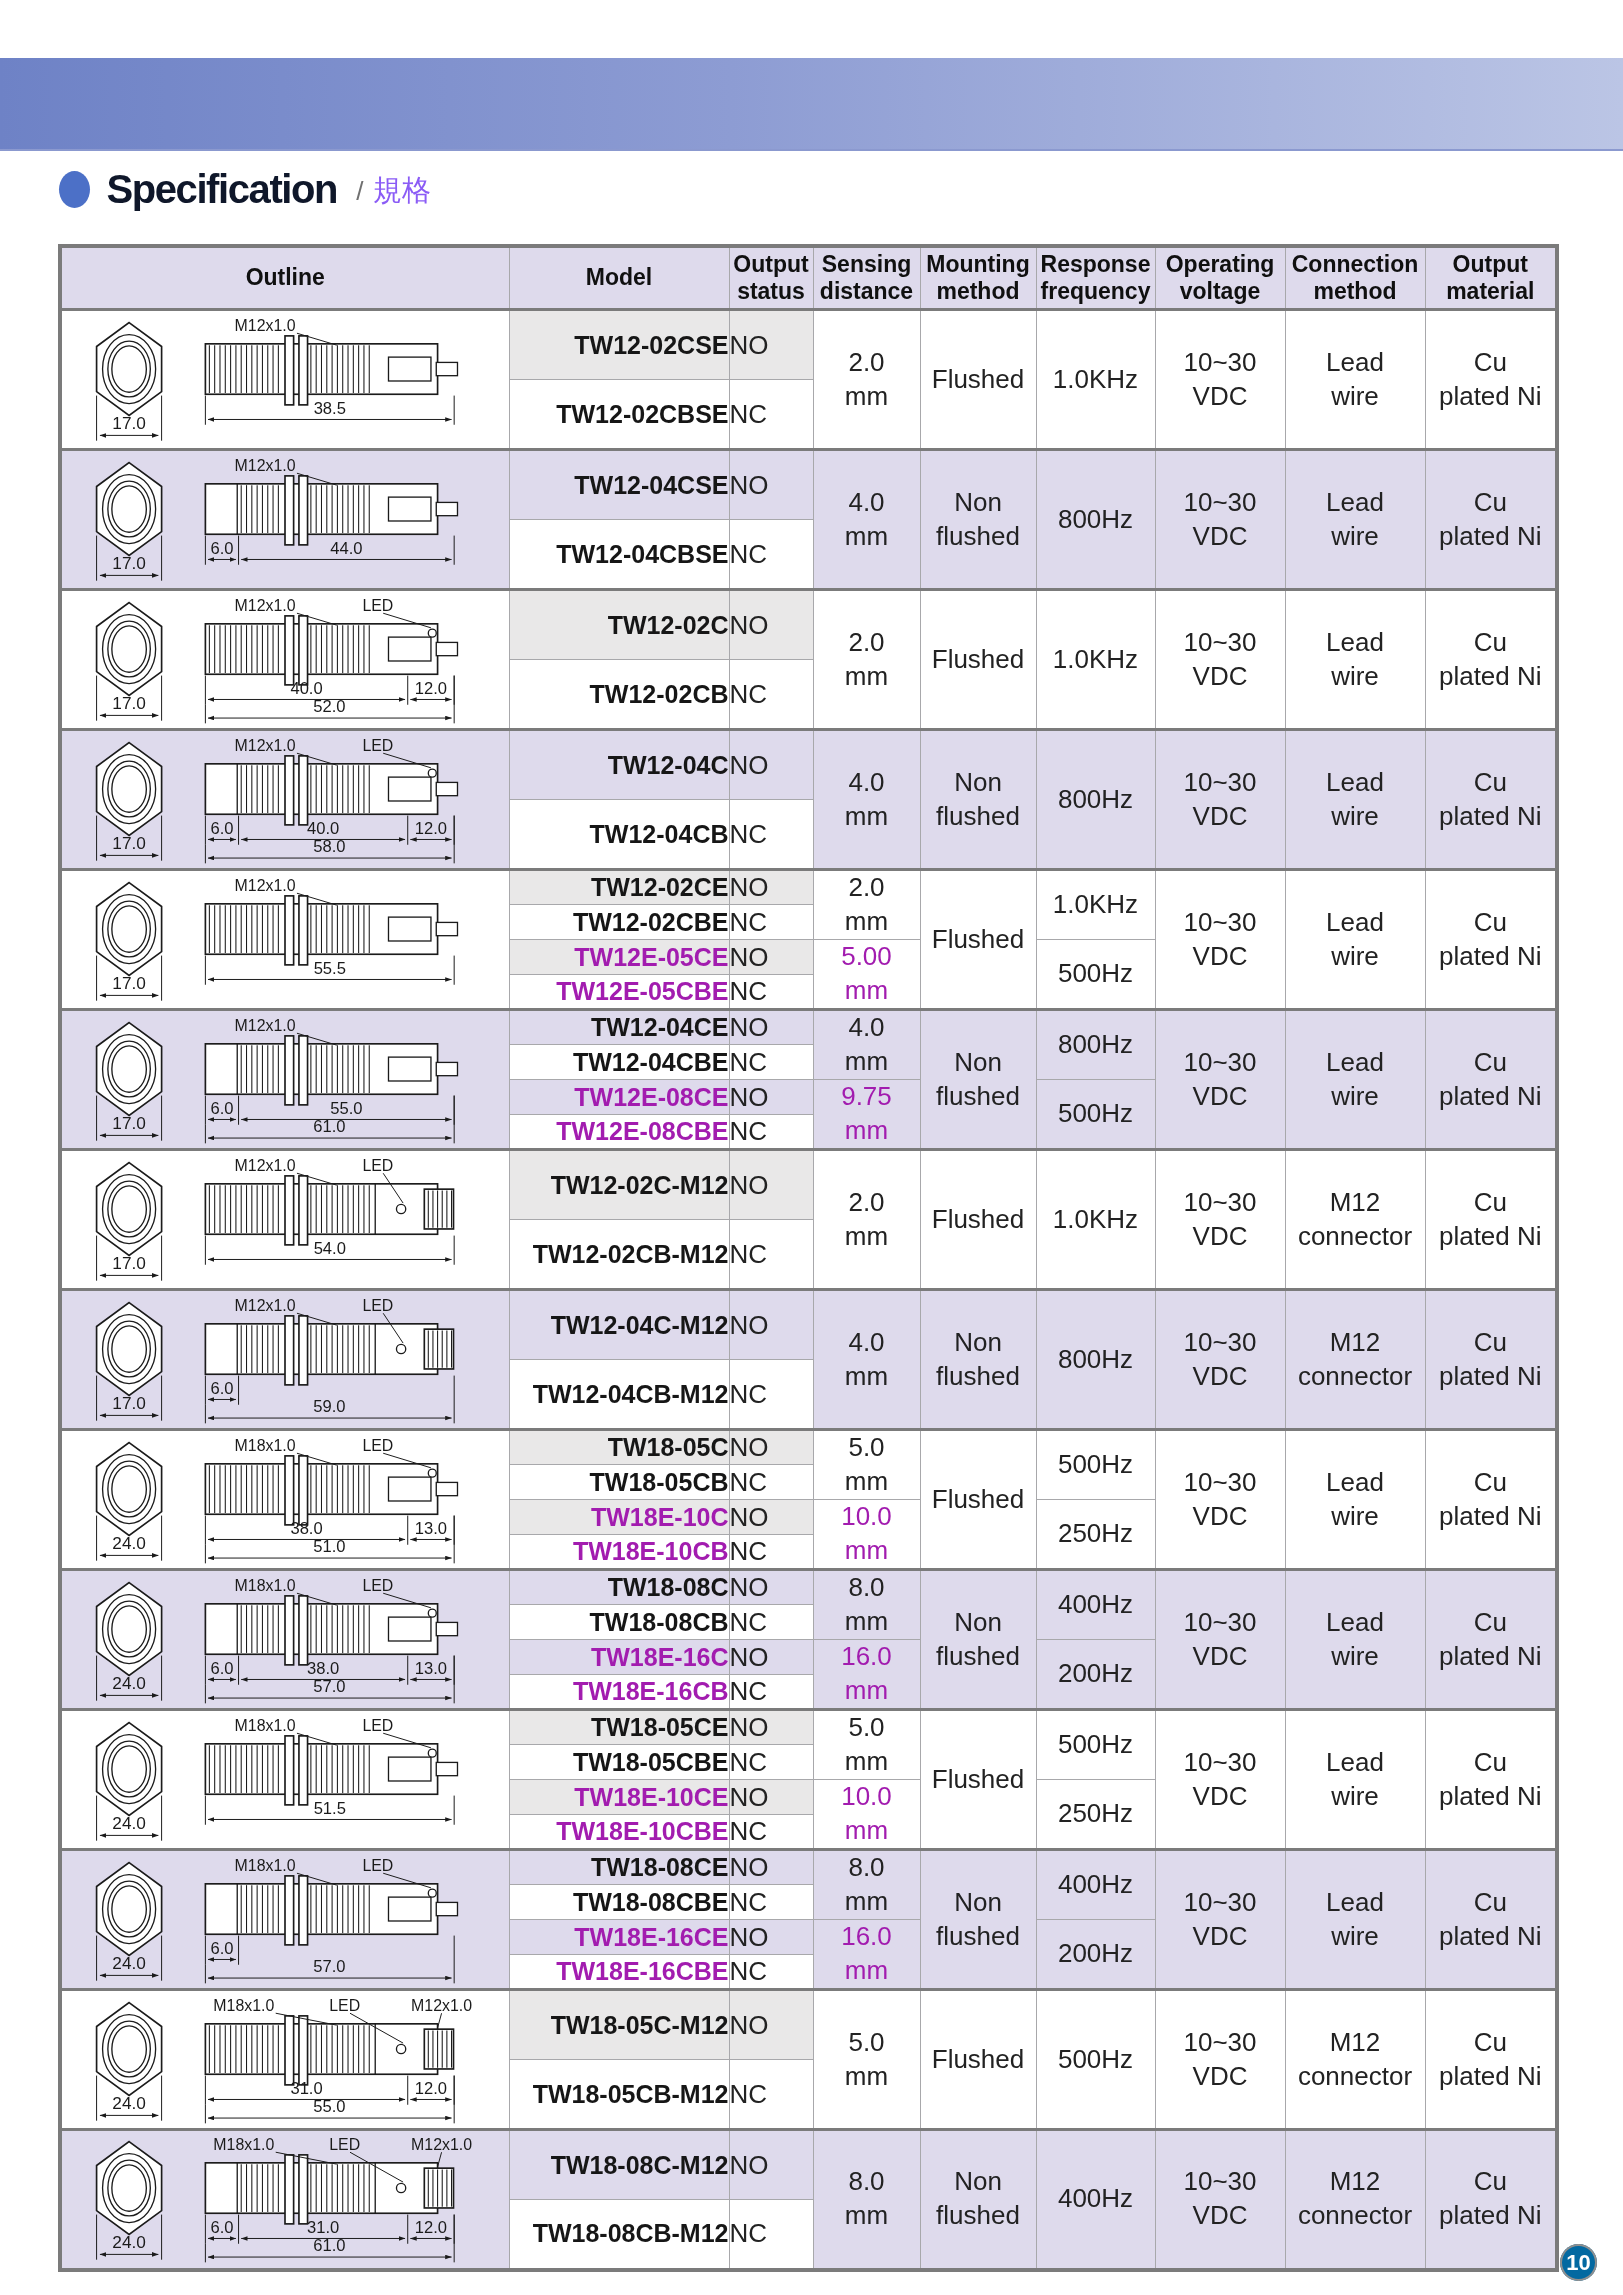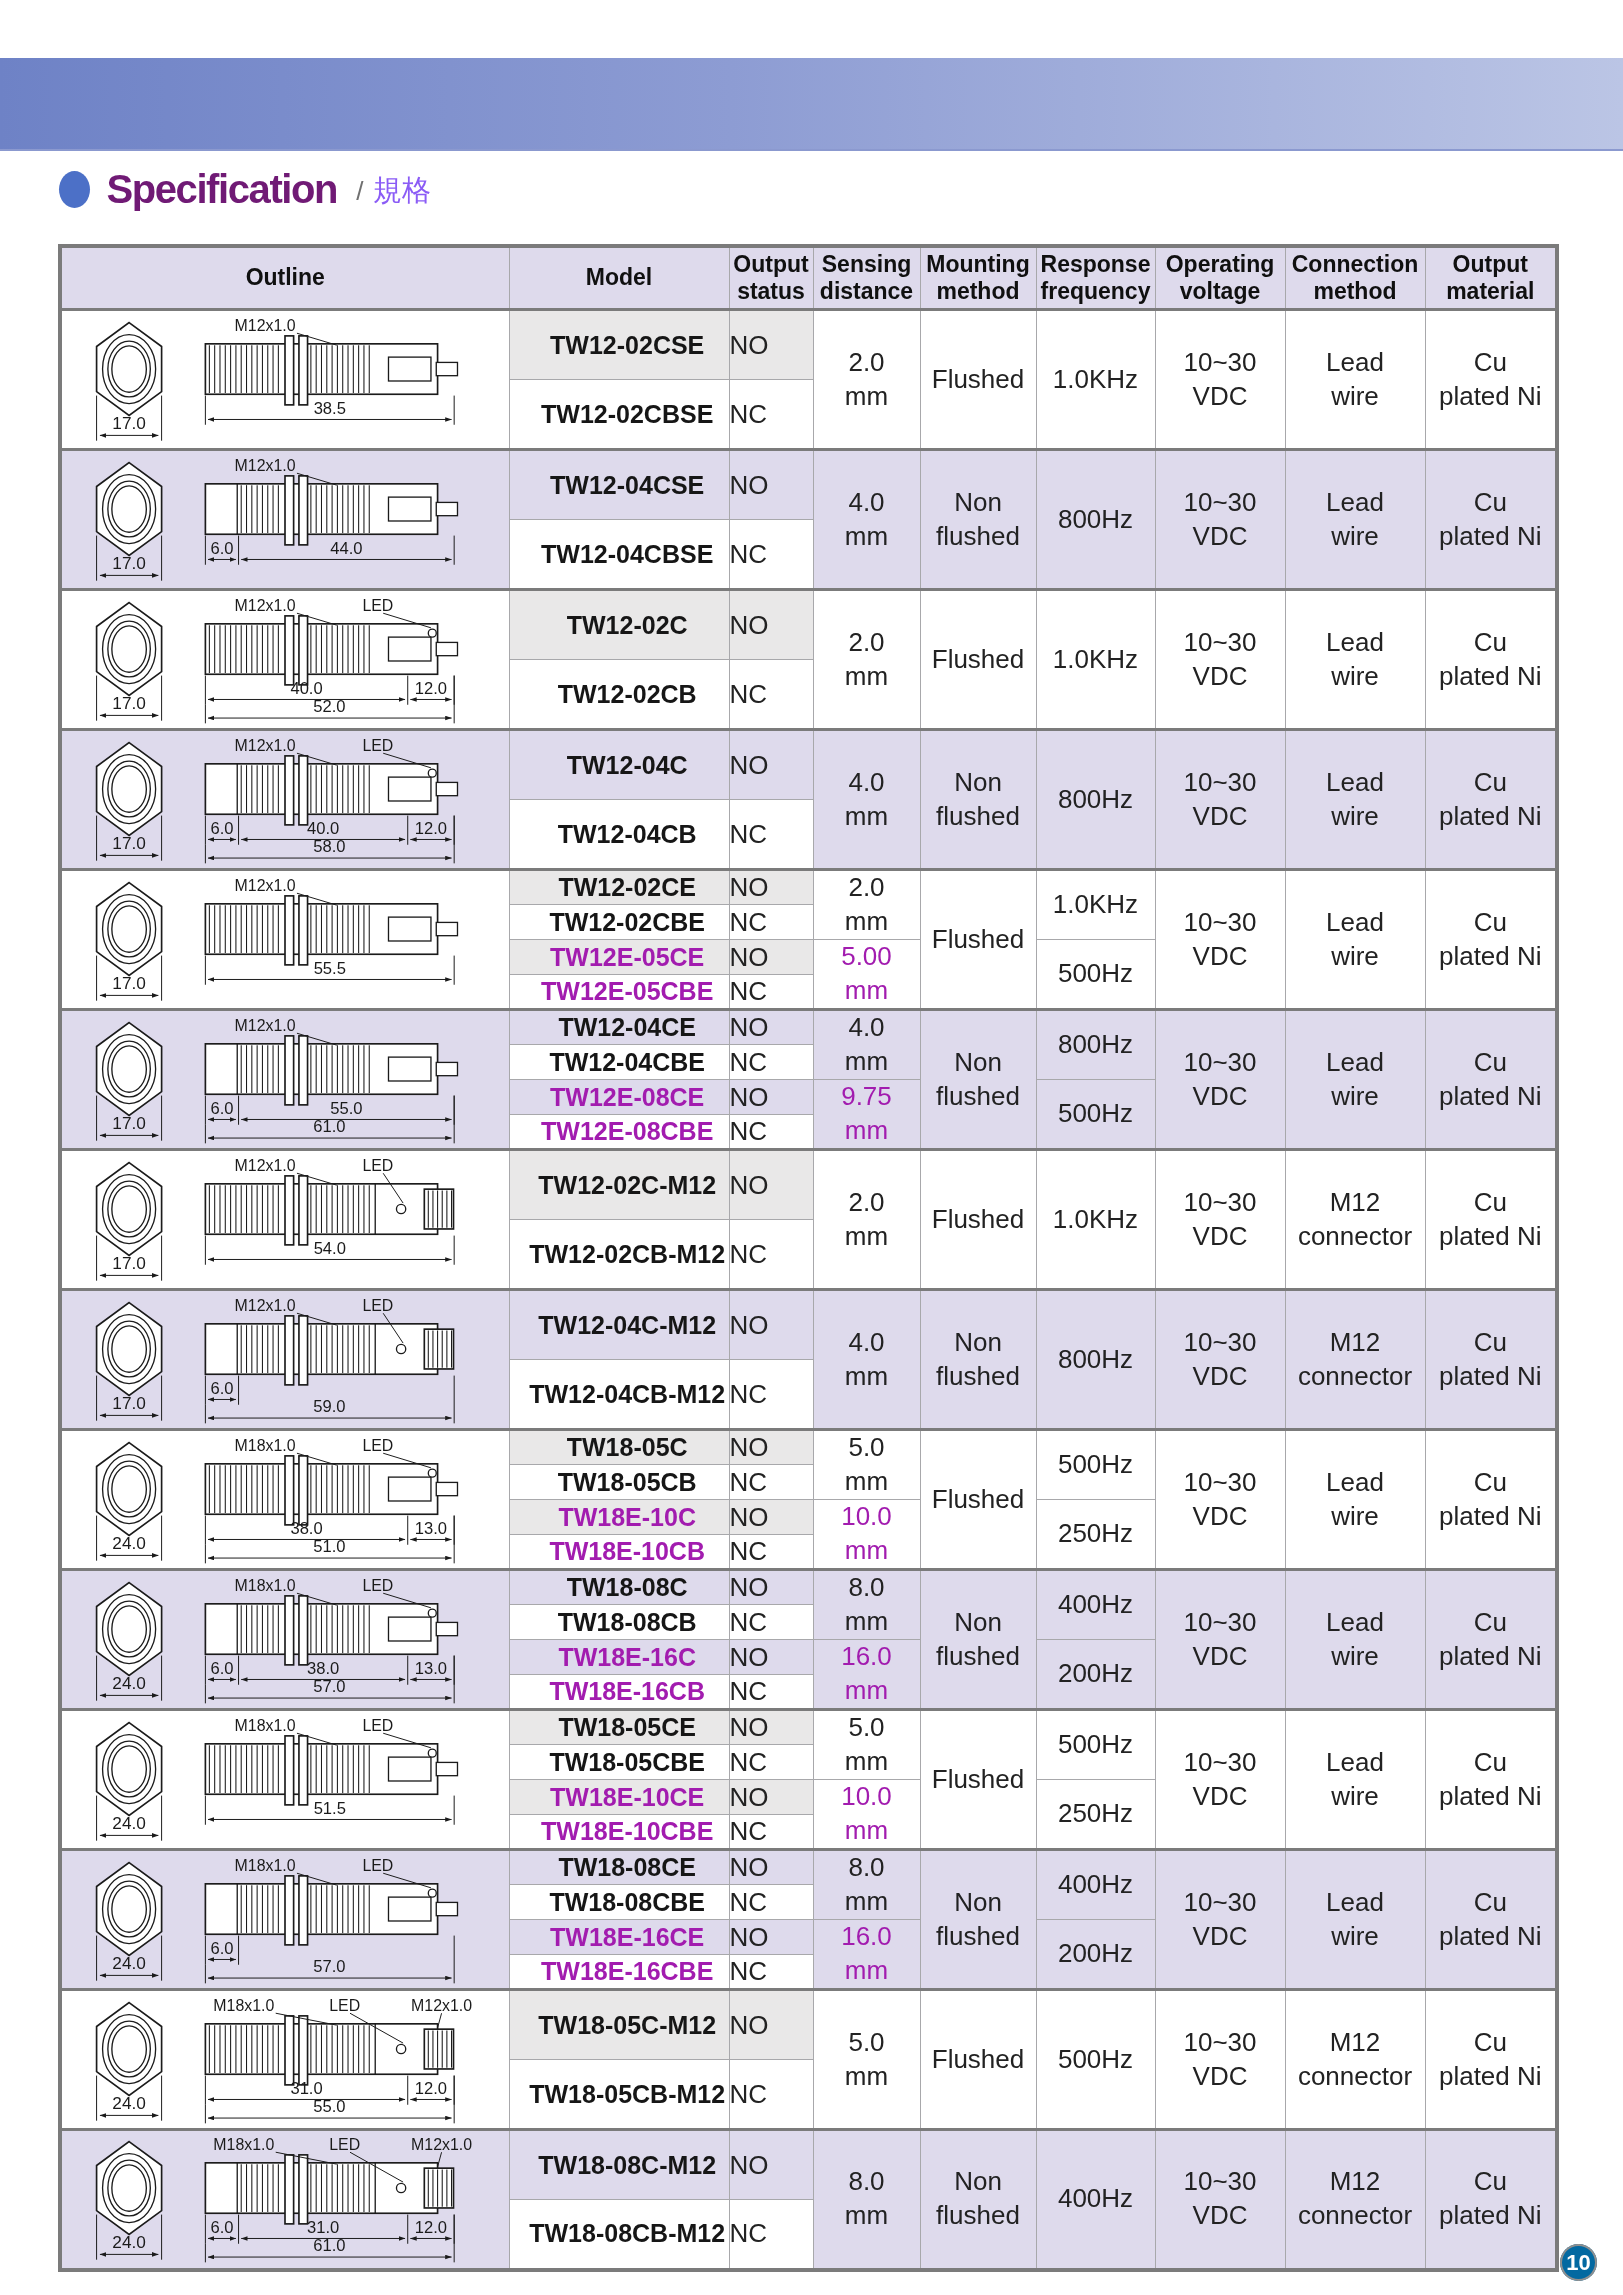--- a/index.html
+++ b/index.html
@@ -9,37 +9,37 @@
     font-family:"Liberation Sans","DejaVu Sans",sans-serif;color:#1b1b1b;
     overflow:hidden;
   }
   .banner{
     position:absolute;left:0;top:58px;width:1623px;height:91px;
     background:linear-gradient(90deg,#6e82c6 0%,#8d9cd3 45%,#bbc5e5 100%);
     border-bottom:2px solid #8b99cf;
   }
   .heading{position:absolute;left:59px;top:169px;display:flex;align-items:center;}
   .bullet{width:31px;height:37px;border-radius:50%;background:#4c70c7;margin-right:16.4px;flex:0 0 auto;}
-  .title{font-size:40px;font-weight:bold;color:#701a75;letter-spacing:-1.4px;line-height:1;}
+  .title{font-size:40px;font-weight:bold;color:#0f172a;letter-spacing:-1.4px;line-height:1;}
   .slash{font-size:26px;color:#707070;margin:4.1px 9.5px 0 19px;line-height:1;}
   .subtitle{font-size:29px;color:#8b5cf6;margin-top:2.7px;line-height:1;}
 
   .tablewrap{position:absolute;left:58px;top:244px;}
   table{border-collapse:collapse;table-layout:fixed;width:1497px;border:4.1px solid #7b7b7b;background:#fff;}
   th,td{border:1.4px solid #a8a8ab;padding:0;overflow:hidden;}
   thead th{
     height:60px;background:#dedaec;font-size:23px;font-weight:bold;color:#101010;
     text-align:center;vertical-align:middle;line-height:1.18;white-space:pre-line;
     border-bottom:3.4px solid #7b7b7b;
   }
   tr.gs>td{border-top:3.4px solid #7b7b7b;}
   tr.tall{height:70px;}
   tr.short{height:35px;}
   td.outline{vertical-align:middle;text-align:center;}
-  td.model{font-size:25px;font-weight:bold;text-align:center;vertical-align:middle;padding-left:16.4px;color:#161616;}
+  td.model{font-size:25px;font-weight:bold;text-align:right;vertical-align:middle;padding-left:16.4px;color:#161616;}
   td.out{font-size:26px;vertical-align:middle;color:#222;}
   td.val{font-size:26px;text-align:center;vertical-align:middle;color:#222;line-height:1.3;white-space:pre-line;}
   .bg-lav{background:#dedaec;}
   .bg-gray{background:#e9e8e8;}
   .bg-white{background:#ffffff;}
   .red{color:#a21caf;}
   svg.draw{display:block;margin:0 auto;}
   svg.draw text{font-family:"Liberation Sans","DejaVu Sans",sans-serif;fill:#1b1b1b;}
   .pagenum{
     position:absolute;left:1560px;top:2244px;width:37px;height:37px;border-radius:50%;

